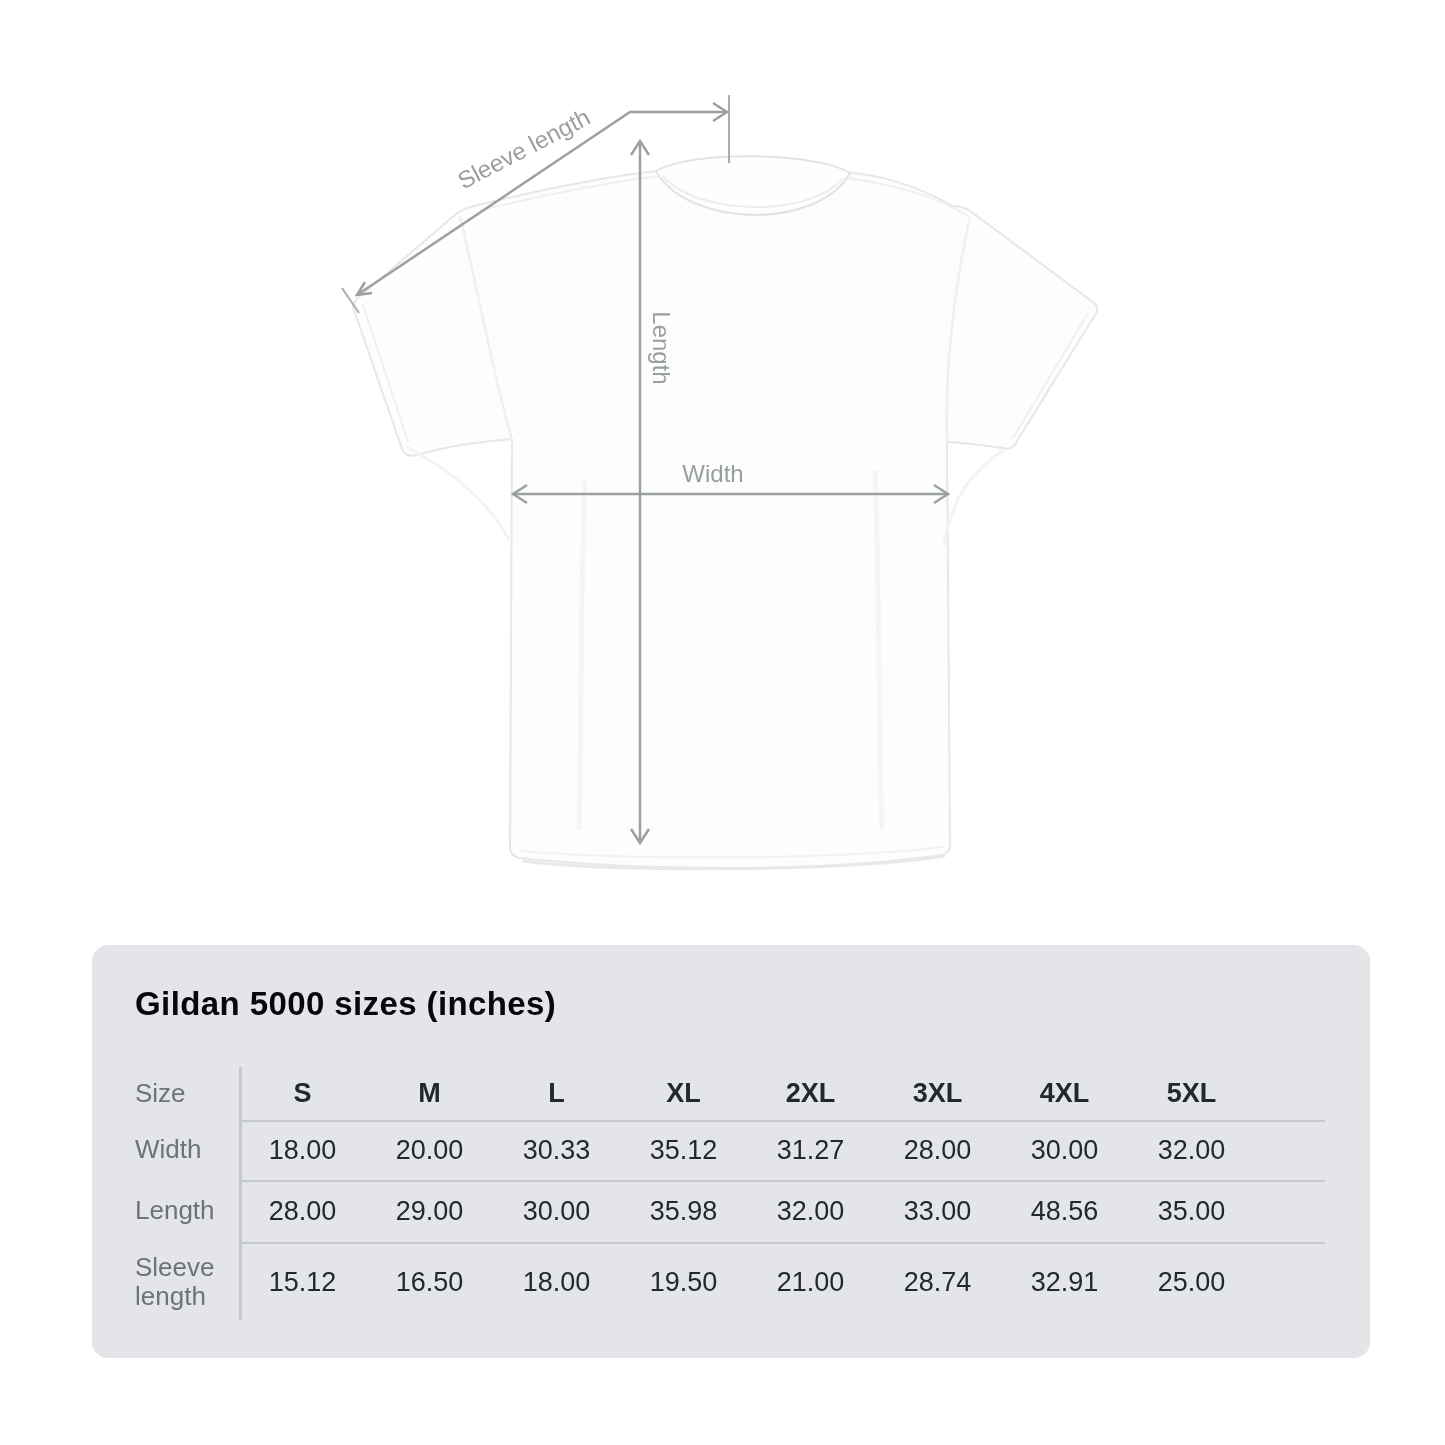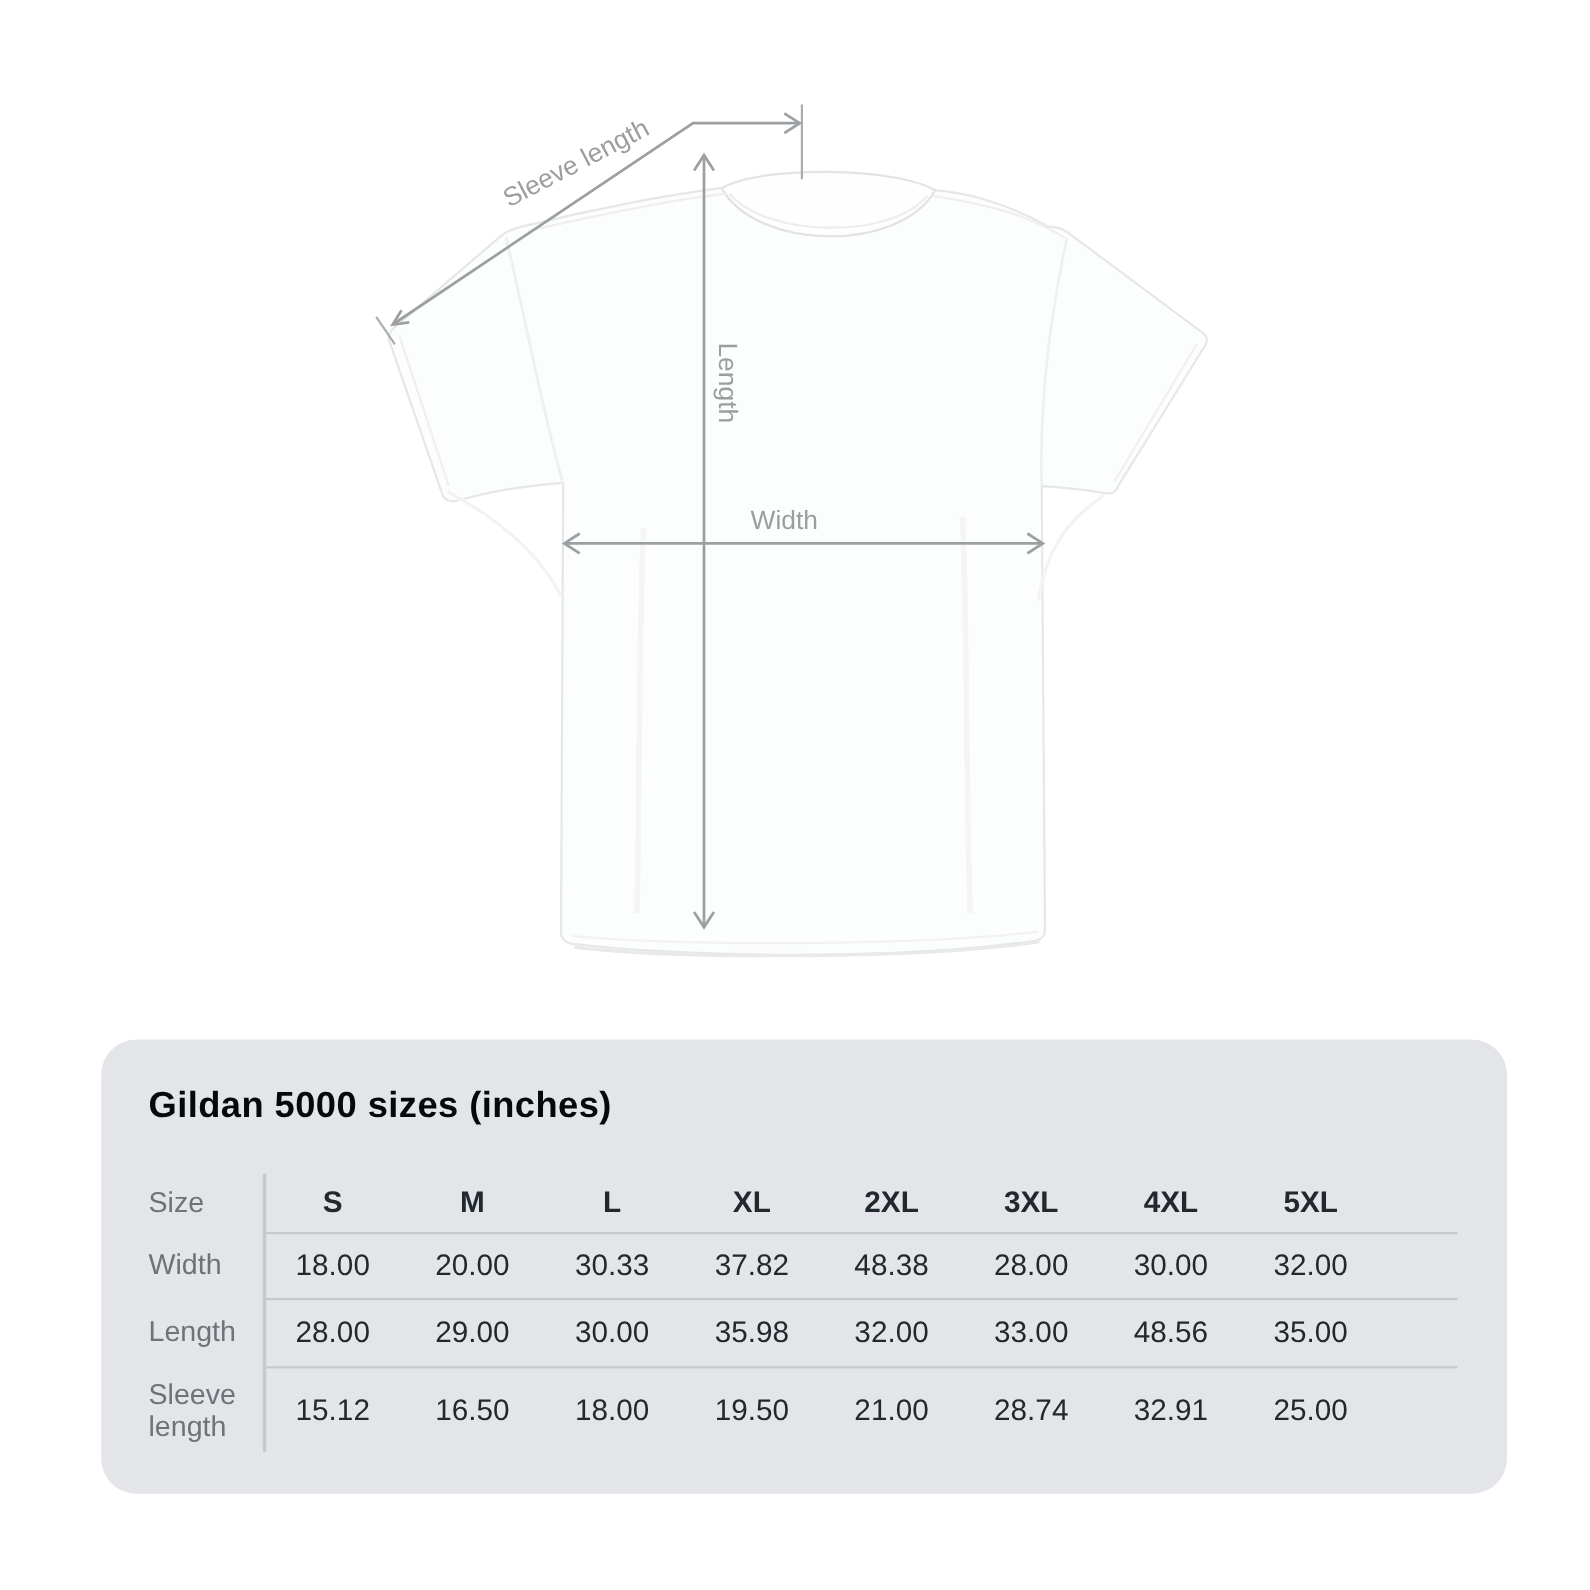--- a/index.html
+++ b/index.html
@@ -11,21 +11,21 @@
   .diagram-svg{position:absolute;left:0;top:0;}
   .measure-label{
     position:absolute;color:#9b9ea1;font-size:24px;white-space:nowrap;
     transform:translate(-50%,-50%);
   }
   .measure-label.sleeve{transform:translate(-50%,-50%) rotate(-27.5deg);}
   .measure-label.length{transform:translate(-50%,-50%) rotate(90deg);}
   
   .panel{
     position:absolute;left:92px;top:945px;width:1278px;height:413px;
-    background:#e3e5e8;border-radius:32px;
+    background:#e3e5e8;border-radius:16px;
   }
   .panel-title{
     position:absolute;left:43px;top:40px;
     font-size:33px;font-weight:bold;color:#060809;letter-spacing:.4px;
   }
   .table-wrap{position:absolute;left:43px;top:122px;width:1190px;}
   .t-row{display:grid;grid-template-columns:104px repeat(8,127px) 1fr;align-items:center;}
   .t-row.hrow{height:53px;}
   .t-row.r1{height:60px;}
   .t-row.r2{height:62px;}
@@ -140,22 +140,22 @@
         <div class="cell-head">4XL</div>
         <div class="cell-head">5XL</div>
         <div></div>
       </div>
 
       <div class="t-row r1">
         <div class="cell-label">Width</div>
         <div class="cell-val">18.00</div>
         <div class="cell-val">20.00</div>
         <div class="cell-val">30.33</div>
-        <div class="cell-val">37.82</div>
-        <div class="cell-val">48.38</div>
+        <div class="cell-val">35.12</div>
+        <div class="cell-val">31.27</div>
         <div class="cell-val">28.00</div>
         <div class="cell-val">30.00</div>
         <div class="cell-val">32.00</div>
         <div></div>
       </div>
 
       <div class="t-row r2">
         <div class="cell-label">Length</div>
         <div class="cell-val">28.00</div>
         <div class="cell-val">29.00</div>

